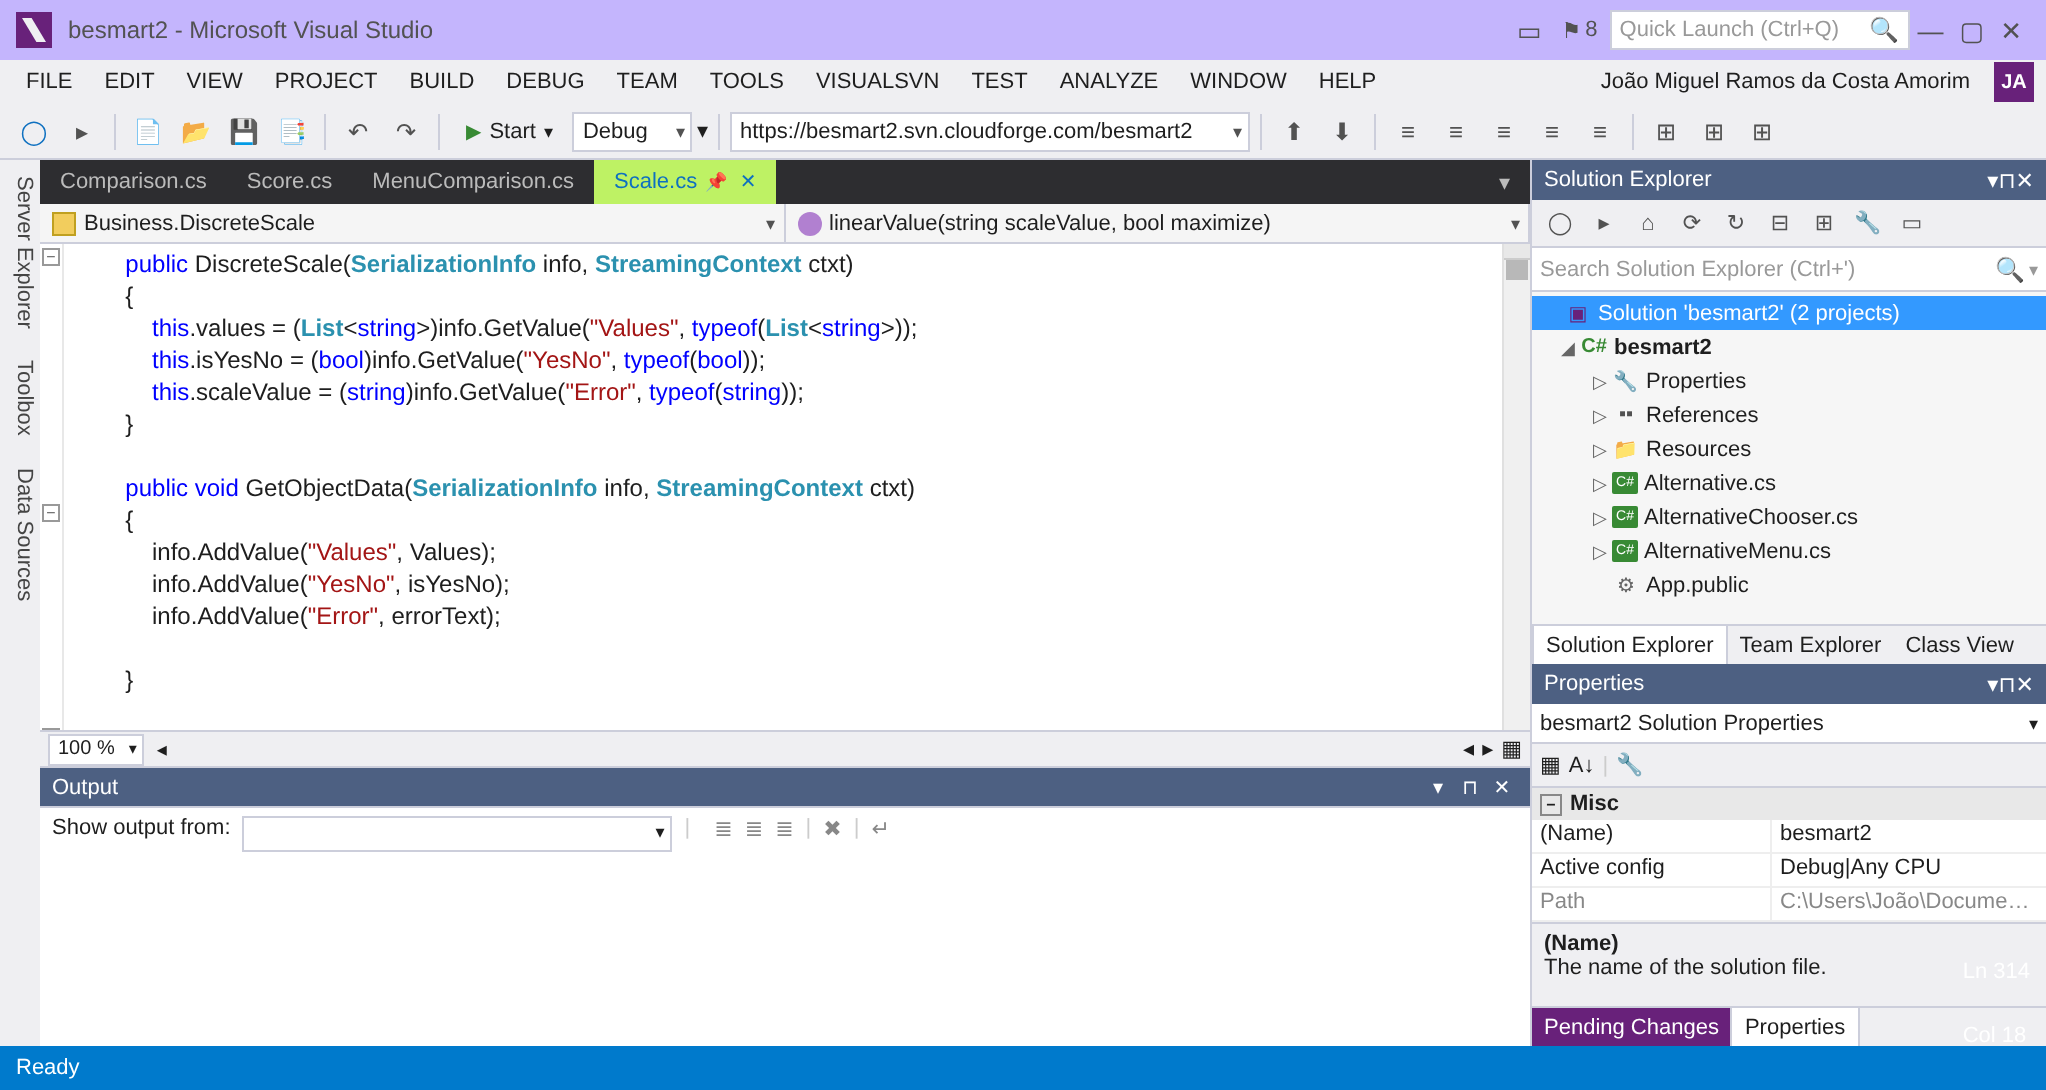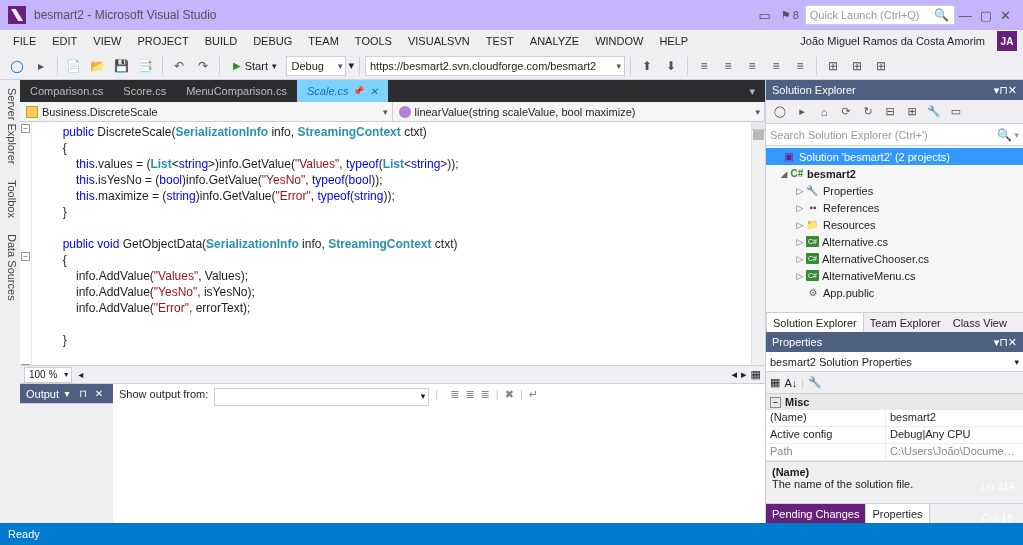--- a/index.html
+++ b/index.html
@@ -39,21 +39,21 @@
 
   
   .lefttabs { width:20px; background:#efeff2; display:flex; flex-direction:column; }
   .vtab { writing-mode: vertical-rl; transform: none; font-size:11px; padding:8px 2px; text-align:center; cursor:pointer; color:#444; }
   .vtab:first-child { background:#efeff2; }
 
   
   .editorcol { flex:1; display:flex; flex-direction:column; min-width:0; }
   .doctabs { height:22px; background:#2d2d30; display:flex; align-items:center; }
   .doctab { height:22px; padding:0 10px; display:flex; align-items:center; background:#2d2d30; color:#bbb; font-size:11px; cursor:pointer; }
-  .doctab.active { background:#7dd3fc; color:#0e70c0;font-style:italic; }
+  .doctab.active { background:#bef264; color:#0e70c0; }
   .doctab .x { margin-left:6px; font-size:10px; }
   .doctabs .tend { margin-left:auto; display:flex; }
   .navbar { height:20px; background:#f5f5f5; border-bottom:1px solid #cccedb; display:flex; }
   .navcombo { flex:1; border-right:1px solid #cccedb; padding:0 16px 0 6px; display:flex; align-items:center; font-size:11px; position:relative; }
   .navcombo::after { content:"▾"; position:absolute; right:4px; font-size:9px; color:#525252; }
   .navcombo .ico { width:12px; height:12px; margin-right:4px; display:inline-block; }
   .navcombo .ico.cls { background:#f2cd5d; border:1px solid #c0a020; }
   .navcombo .ico.mth { background:#b180d0; border-radius:50%; }
 
   .codearea { flex:1; display:flex; background:#fff; font-family: Consolas, monospace; font-size:12px; overflow:hidden; position:relative; }
@@ -67,21 +67,21 @@
   .kw { color:#0000ff; }
   .type { color:#2b91af;font-weight:bold; }
   .str { color:#a31515; }
 
   .zoombar { height:18px; background:#efeff2; border-top:1px solid #cccedb; display:flex; align-items:center; padding:0 4px; gap:6px; }
   .zoomcombo { height:16px; border:1px solid #cccedb; background:#fff; padding:0 14px 0 4px; font-size:10px; position:relative; display:flex; align-items:center; min-width:48px; }
   .zoomcombo::after { content:"▾"; position:absolute; right:3px; font-size:8px; }
   .zoombar .nav { margin-left:auto; display:flex; gap:4px; }
 
   
-  .panel { display:flex; flex-direction:row; border-top:1px solid #cccedb; }
+  .panel { display:flex; flex-direction:column; border-top:1px solid #cccedb; }
   .paneltitle { height:20px; background:#efeff2; display:flex; align-items:center; padding:0 6px; font-size:11px; border-bottom:1px solid #cccedb; }
   .paneltitle.dark { background:#4d6082; color:#fff; }
   .paneltitle .ttext { flex:1; }
   .paneltitle .pbtn { width:16px; text-align:center; cursor:pointer; font-size:10px; }
   .outputbody { background:#fff; flex:1; padding:4px 6px; display:flex; align-items:flex-start; gap:6px; }
   .outcombo { height:18px; width:215px; border:1px solid #cccedb; background:#fff; position:relative; }
   .outcombo::after { content:"▾"; position:absolute; right:3px; top:2px; font-size:9px; }
   .outicons { display:flex; gap:6px; color:#888; margin-left:6px; }
 
   
@@ -246,21 +246,21 @@
     <div class="codearea">
       <div class="outline">
         <div class="minus" style="top:2px">−</div>
         <div class="minus" style="top:130px">−</div>
         <div class="minus" style="top:242px">−</div>
       </div>
       <div class="code"><span class="kw">        public</span><span> DiscreteScale(</span><span class="type">SerializationInfo</span><span> info, </span><span class="type">StreamingContext</span><span> ctxt)</span>
 <span>        {</span>
 <span class="kw">            this</span><span>.values = (</span><span class="type">List</span><span>&lt;</span><span class="kw">string</span><span>&gt;)info.GetValue(</span><span class="str">"Values"</span><span>, </span><span class="kw">typeof</span><span>(</span><span class="type">List</span><span>&lt;</span><span class="kw">string</span><span>&gt;));</span>
 <span class="kw">            this</span><span>.isYesNo = (</span><span class="kw">bool</span><span>)info.GetValue(</span><span class="str">"YesNo"</span><span>, </span><span class="kw">typeof</span><span>(</span><span class="kw">bool</span><span>));</span>
-<span class="kw">            this</span><span>.maximize = (</span><span class="kw">string</span><span>)info.GetValue(</span><span class="str">"Error"</span><span>, </span><span class="kw">typeof</span><span>(</span><span class="kw">string</span><span>));</span>
+<span class="kw">            this</span><span>.scaleValue = (</span><span class="kw">string</span><span>)info.GetValue(</span><span class="str">"Error"</span><span>, </span><span class="kw">typeof</span><span>(</span><span class="kw">string</span><span>));</span>
 <span>        }</span>
 
 <span class="kw">        public void</span><span> GetObjectData(</span><span class="type">SerializationInfo</span><span> info, </span><span class="type">StreamingContext</span><span> ctxt)</span>
 <span>        {</span>
 <span>            info.AddValue(</span><span class="str">"Values"</span><span>, Values);</span>
 <span>            info.AddValue(</span><span class="str">"YesNo"</span><span>, isYesNo);</span>
 <span>            info.AddValue(</span><span class="str">"Error"</span><span>, errorText);</span>
 
 <span>        }</span>
 

